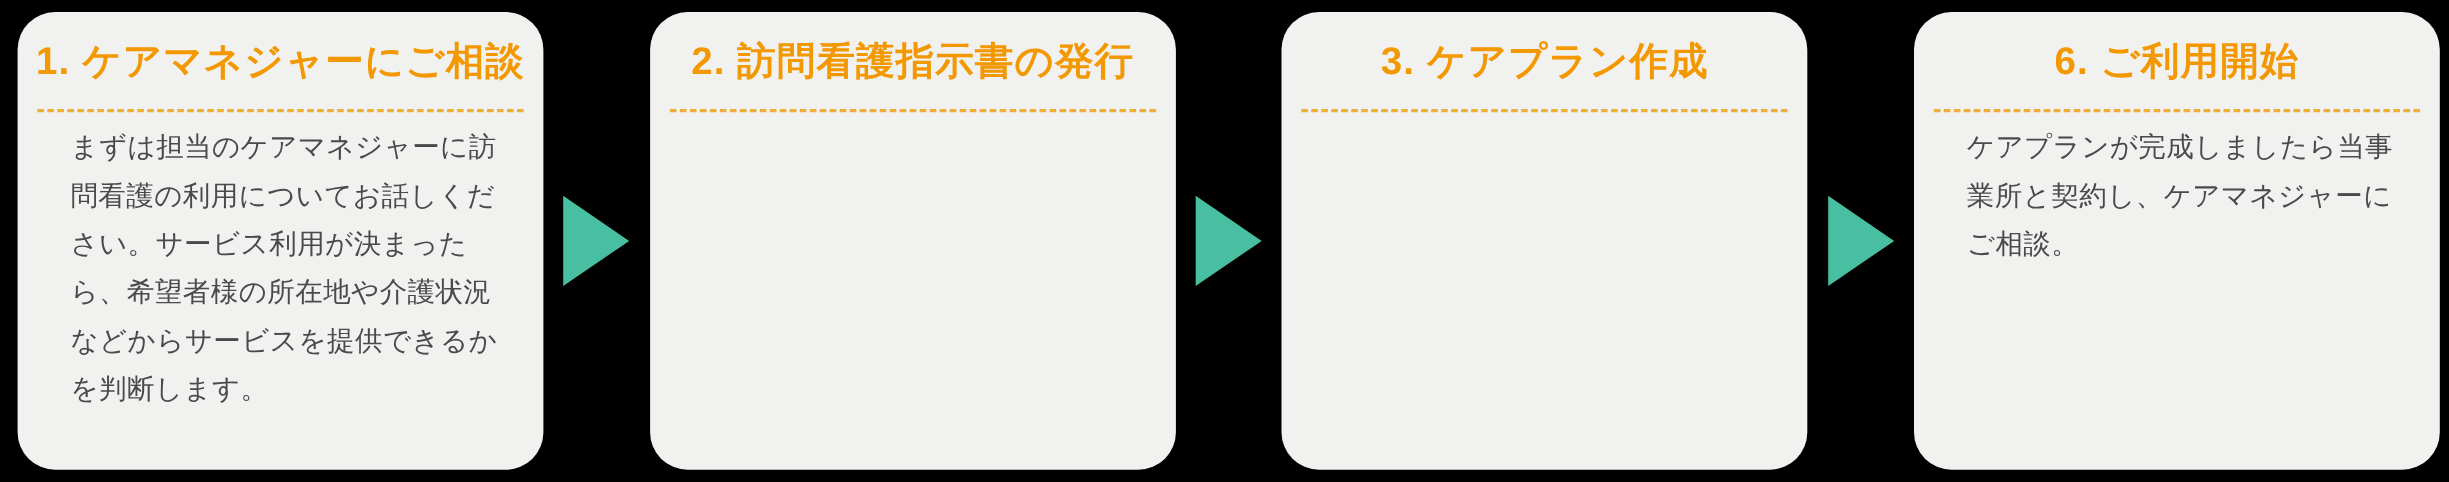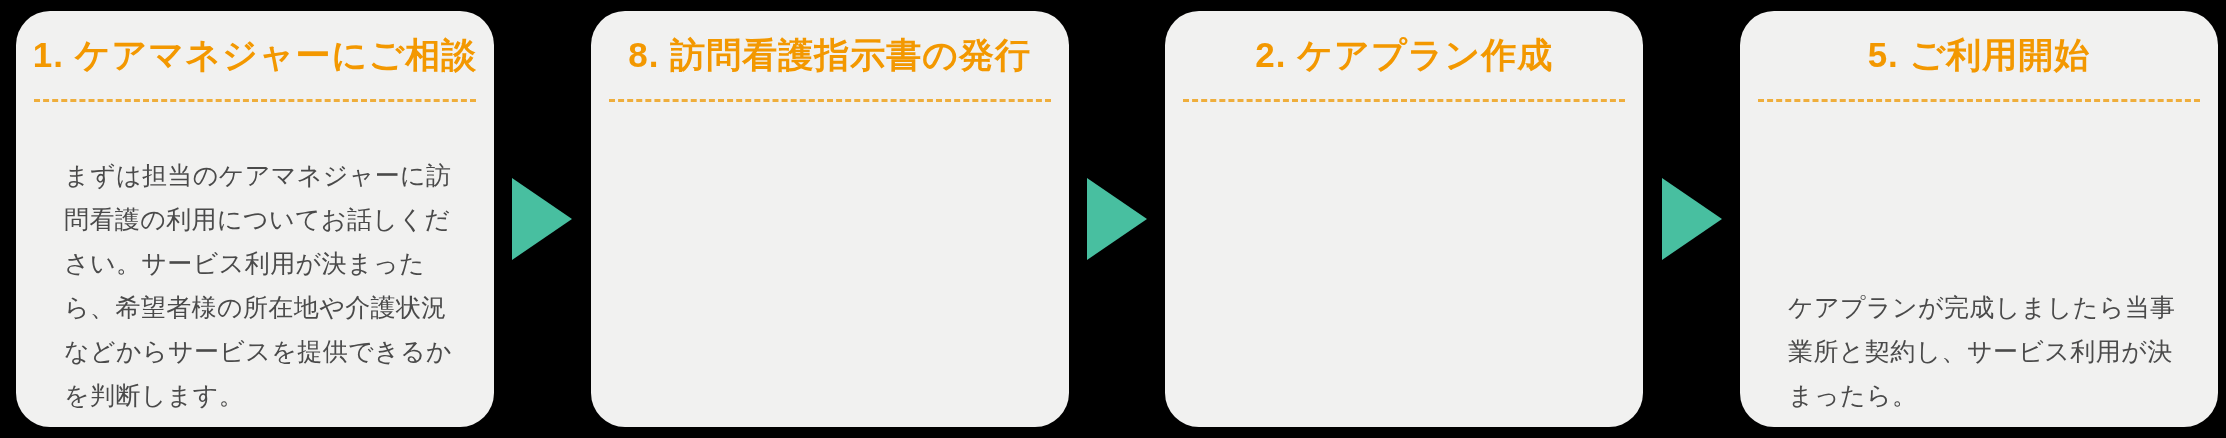--- a/index.html
+++ b/index.html
@@ -50,21 +50,21 @@
   .divider {
     height: 0;
     margin: 0 18px;
     border-top: 3px dashed #EFAE3C;
   }
 
   .card-body {
     flex: 1 1 auto;
     display: flex;
     flex-direction: column;
-    justify-content: flex-end;
+    justify-content: flex-start;
     padding: 10px 38px 10px 48px;
   }
 
   .card-body p {
     color: #4A4A4A;
     font-size: 25px;
     line-height: 44px;
     letter-spacing: 0.4px;
     text-align: left;
   }
@@ -100,38 +100,38 @@
     <div class="card-body">
       <p>まずは担当のケアマネジャーに訪問看護の利用についてお話しください。サービス利用が決まったら、希望者様の所在地や介護状況などからサービスを提供できるかを判断します。</p>
     </div>
   </div>
 
   <div class="arrow-wrap">
     <div class="arrow"></div>
   </div>
 
   <div class="card">
-    <div class="card-header">8. 訪問看護指示書の発行</div>
+    <div class="card-header">2. 訪問看護指示書の発行</div>
     <div class="divider"></div>
   </div>
 
   <div class="arrow-wrap">
     <div class="arrow"></div>
   </div>
 
   <div class="card">
-    <div class="card-header">2. ケアプラン作成</div>
+    <div class="card-header">3. ケアプラン作成</div>
     <div class="divider"></div>
   </div>
 
   <div class="arrow-wrap">
     <div class="arrow"></div>
   </div>
 
   <div class="card">
-    <div class="card-header">5. ご利用開始</div>
+    <div class="card-header">6. ご利用開始</div>
     <div class="divider"></div>
     <div class="card-body">
-      <p>ケアプランが完成しましたら当事業所と契約し、サービス利用が決まったら。</p>
+      <p>ケアプランが完成しましたら当事業所と契約し、ケアマネジャーにご相談。</p>
     </div>
   </div>
 
 </div>
 
 </body></html>

